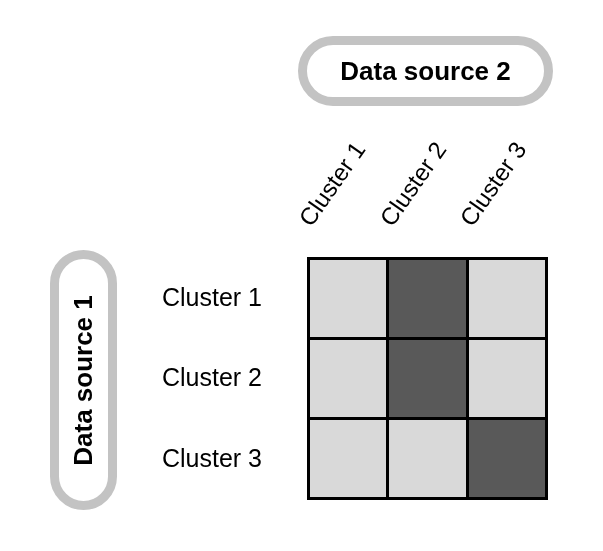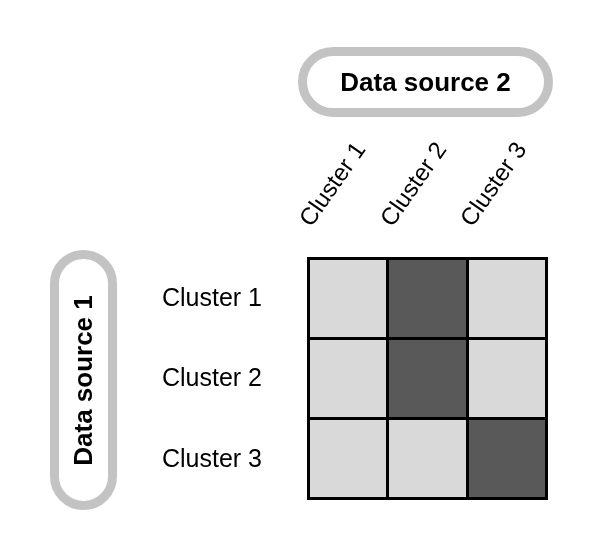--- a/index.html
+++ b/index.html
@@ -20,21 +20,21 @@
     position: absolute;
     box-sizing: border-box;
     border: 9px solid #c3c3c3;
     background: #ffffff;
     display: flex;
     align-items: center;
     justify-content: center;
   }
   .pill-top {
     left: 298px;
-    top: 47px;
+    top: 36px;
     width: 255px;
     height: 70px;
     border-radius: 35px;
   }
   .pill-left {
     left: 50px;
     top: 250px;
     width: 67px;
     height: 260px;
     border-radius: 34px;

